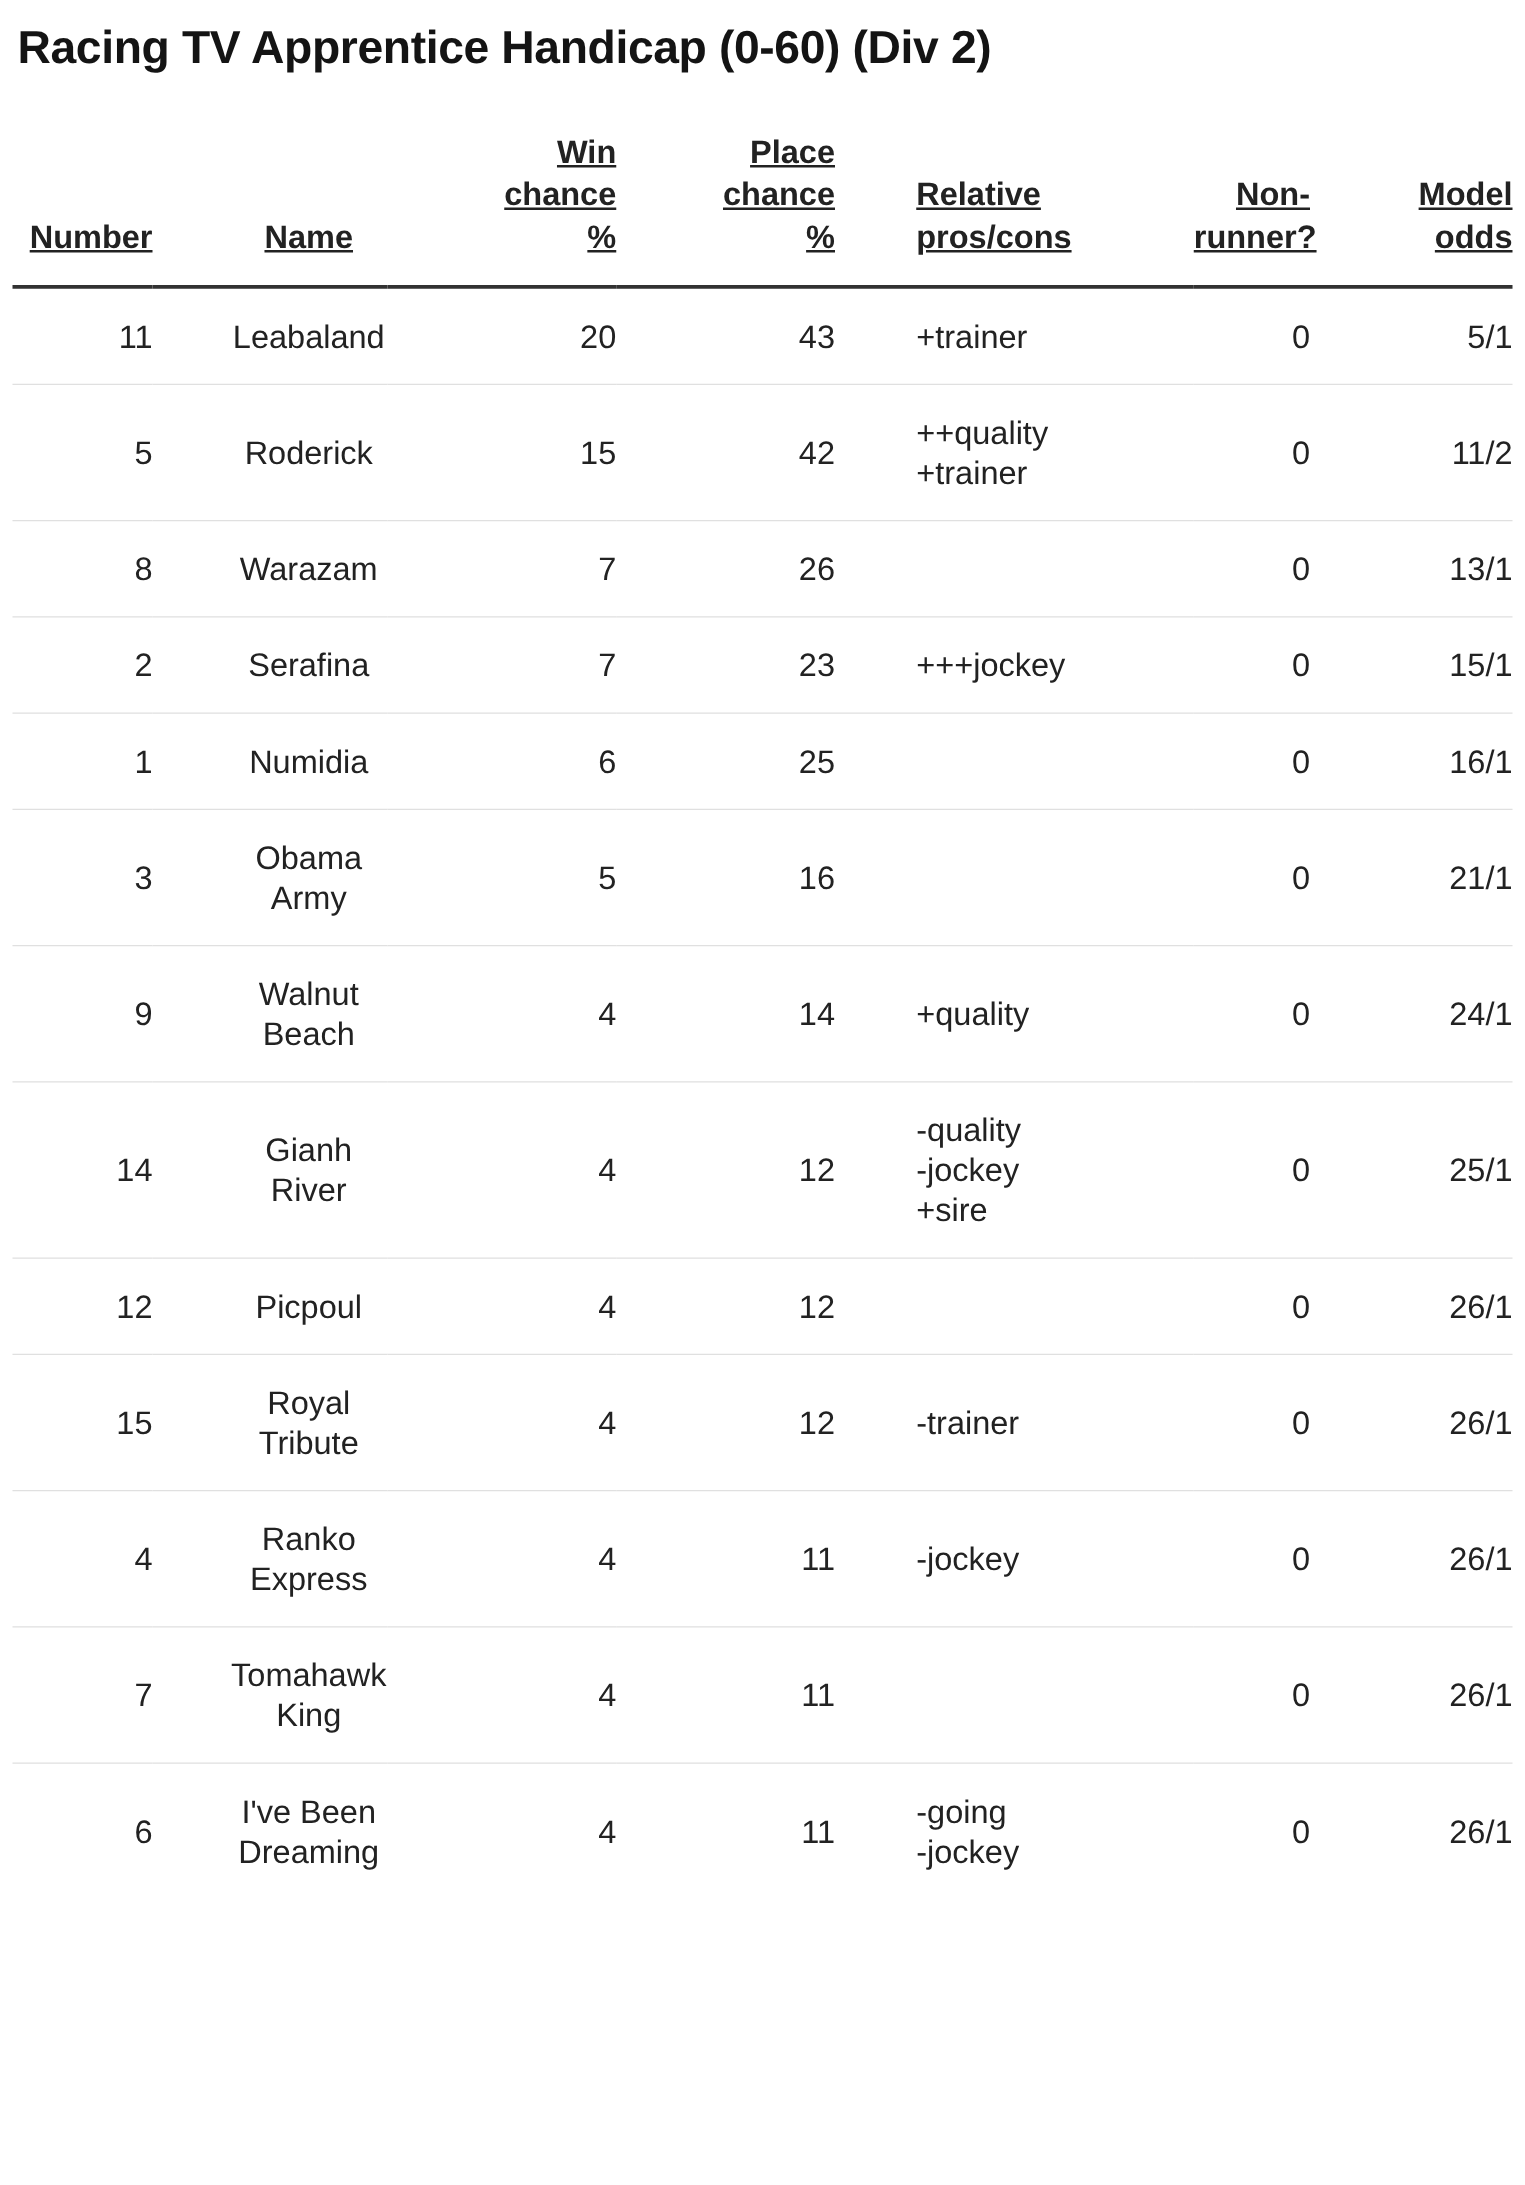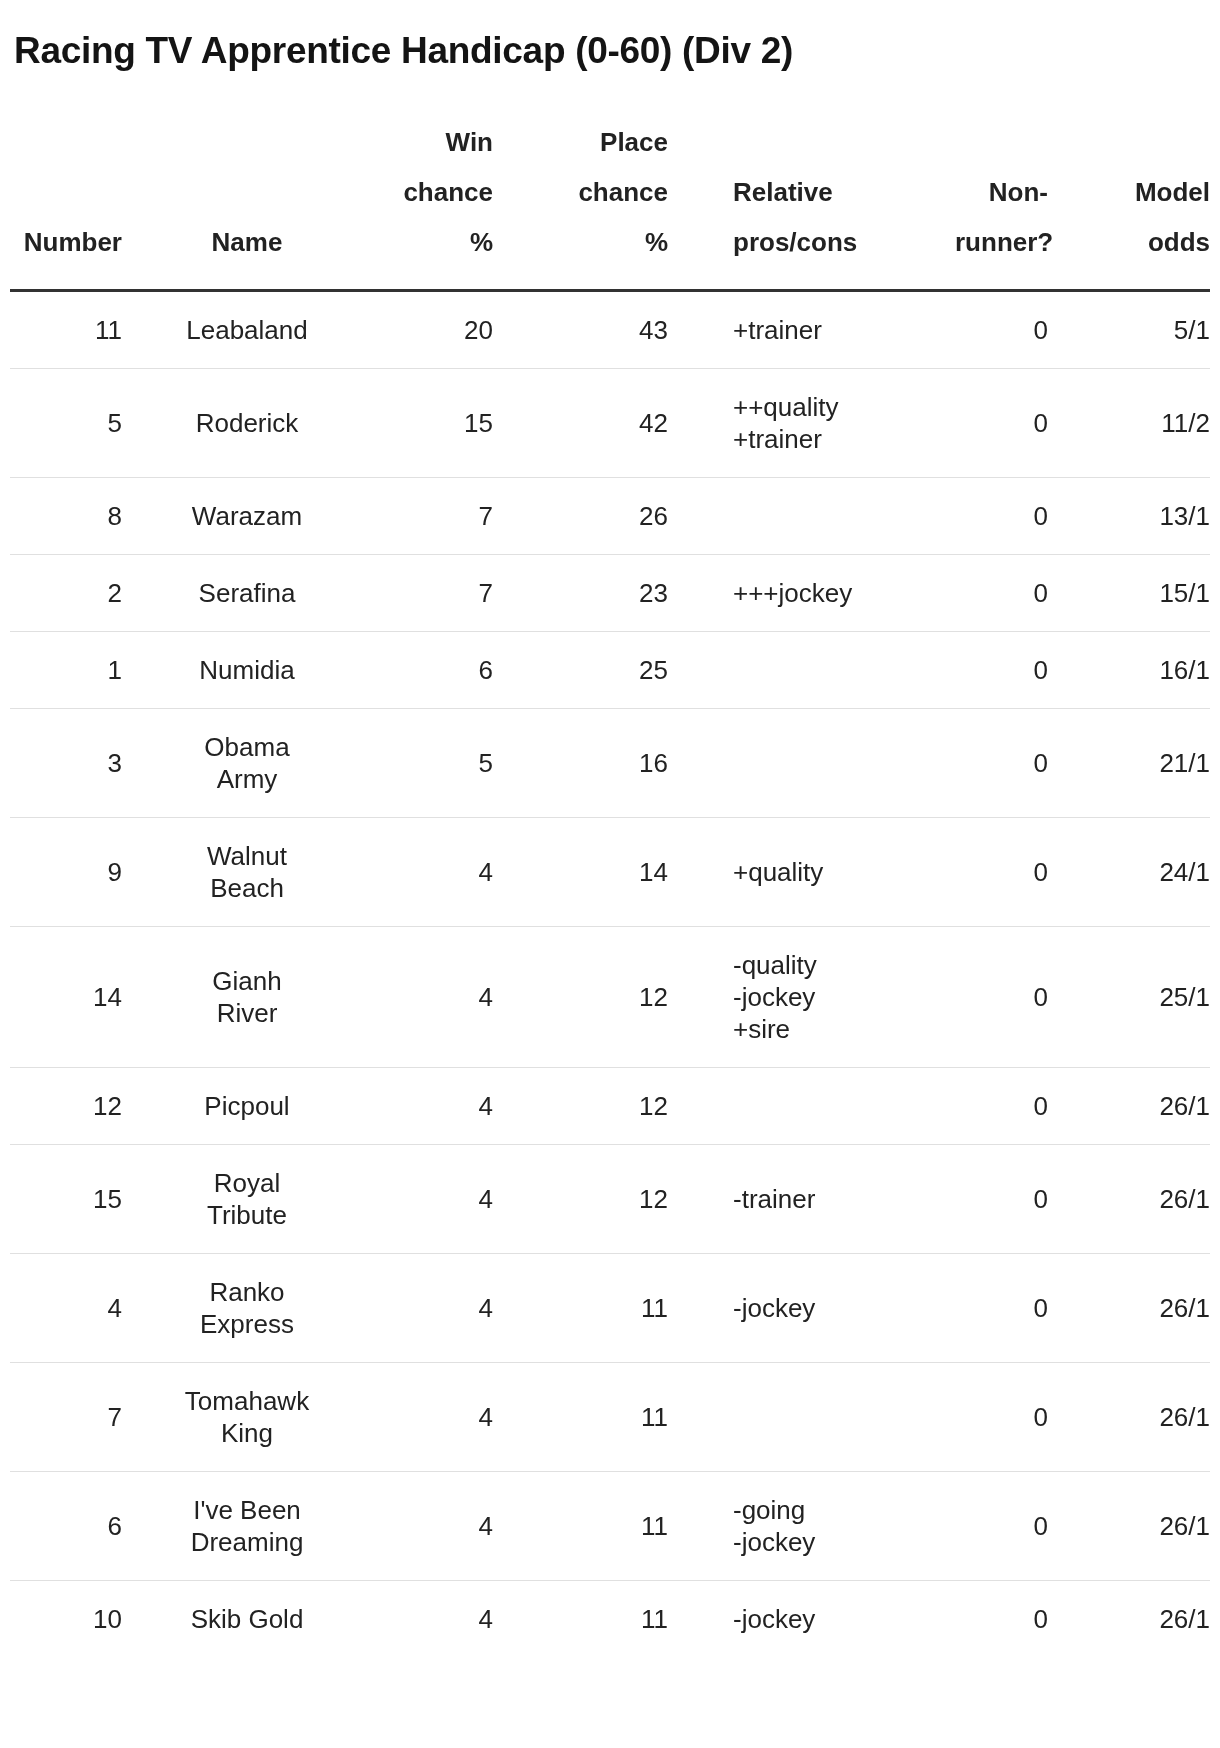--- a/index.html
+++ b/index.html
@@ -16,21 +16,21 @@
     width: 1220px;
     height: 1748px;
     overflow: hidden;
     background: var(--background, #ffffff);
     font-family: "Liberation Sans", "DejaVu Sans", sans-serif;
     color: var(--body-text, #222222);
   }
   .page { padding: 14px 10px 0 10px; }
 
   .chart-title {
-    margin: 15px 0 44px 4px;
+    margin: 2px 0 44px 4px;
     font-size: 37px;
     line-height: 1.2;
     font-weight: 700;
     color: var(--title-text, #141414);
     letter-spacing: -0.3px;
   }
 
   table.dw-table {
     width: 1200px;
     table-layout: fixed;
@@ -41,26 +41,27 @@
   col.c2 { width: 188px; }
   col.c3 { width: 183px; }
   col.c4 { width: 175px; }
   col.c5 { width: 287px; }
   col.c6 { width: 93px;  }
   col.c7 { width: 162px; }
 
   thead tr { border-bottom: 3px solid var(--header-rule, #323232); }
   th {
     font-size: 26px;
-    line-height: 50px;
+    line-height: 34px;
     font-weight: 700;
     vertical-align: bottom;
     padding: 0 0 22px 0;
     white-space: pre-line;
     color: var(--body-text, #222222);
+    text-decoration: underline;
   }
   td {
     font-size: 26px;
     line-height: 32px;
     vertical-align: middle;
     padding: 22px 0;
     white-space: pre-line;
     color: var(--body-text, #222222);
   }
   tbody tr + tr { border-top: 1px solid var(--row-divider, #e0e0e0); }
@@ -229,25 +230,16 @@
           <td class="ar">6</td>
           <td class="al">I've Been
 Dreaming</td>
           <td class="ar">4</td>
           <td class="ar">11</td>
           <td class="al">-going
 -jockey</td>
           <td class="ar">0</td>
           <td class="al">26/1</td>
         </tr>
-        <tr>
-          <td class="ar">10</td>
-          <td class="al">Skib Gold</td>
-          <td class="ar">4</td>
-          <td class="ar">11</td>
-          <td class="al">-jockey</td>
-          <td class="ar">0</td>
-          <td class="al">26/1</td>
-        </tr>
       </tbody>
   </table>
 
 </div>
 
 </body></html>

